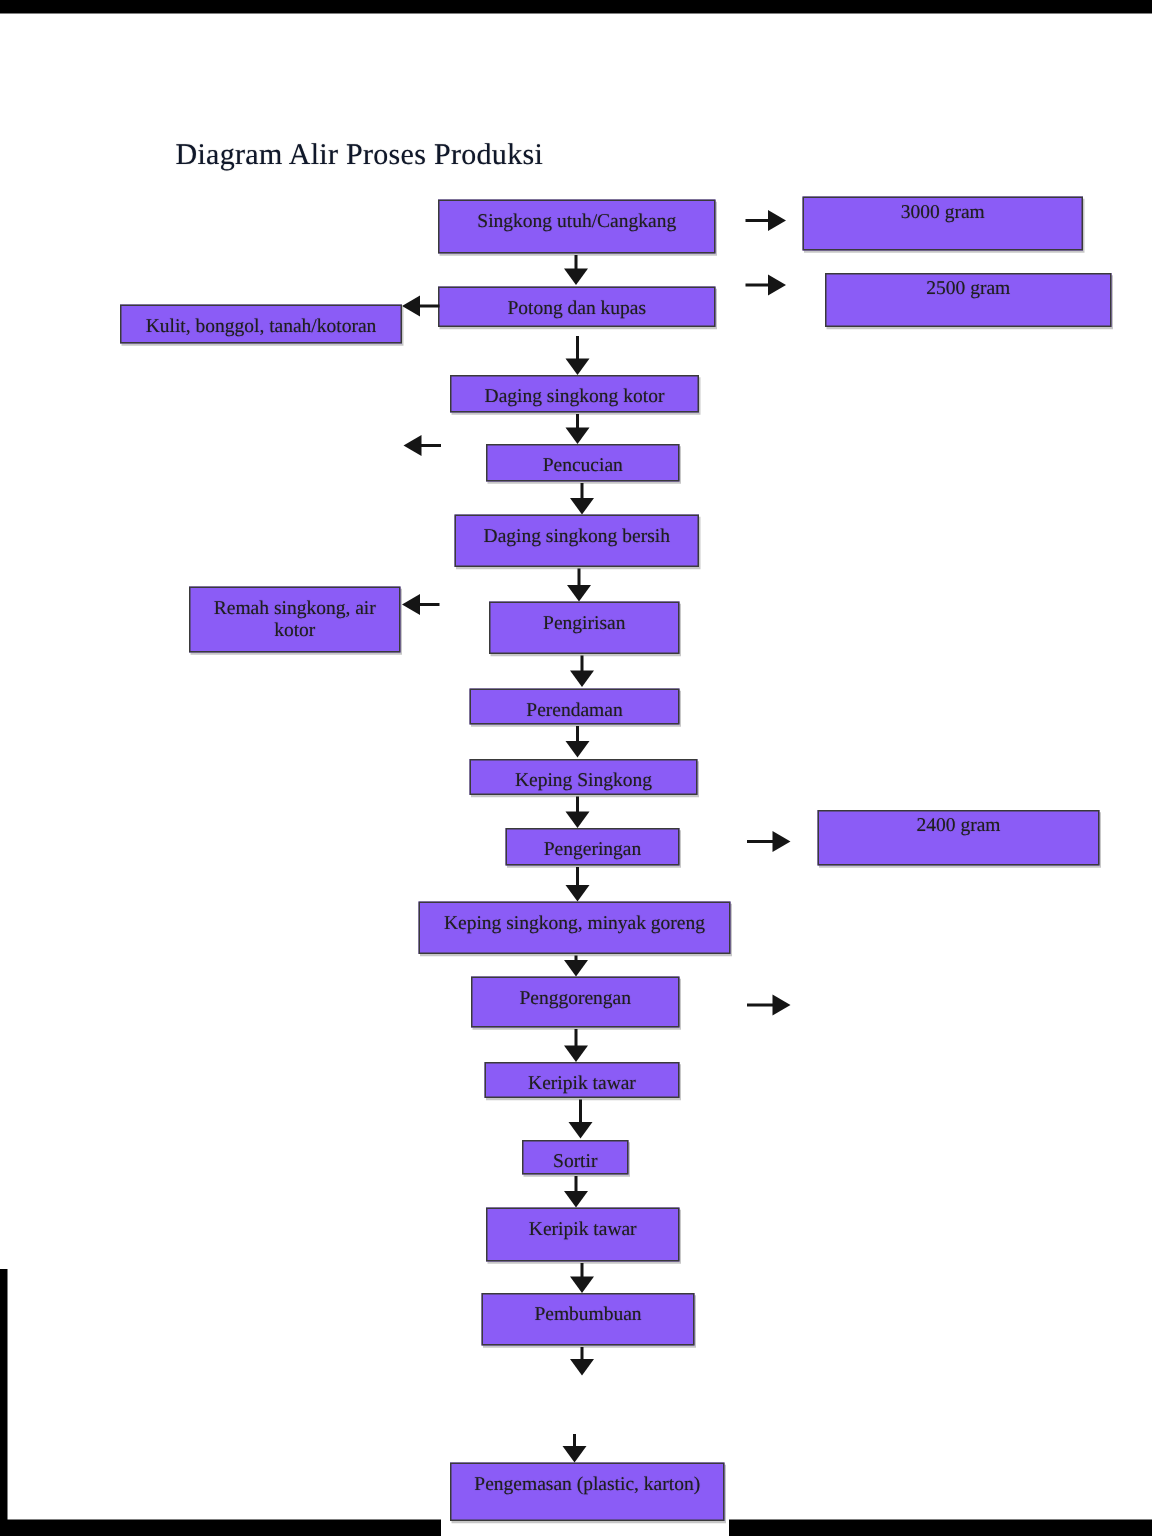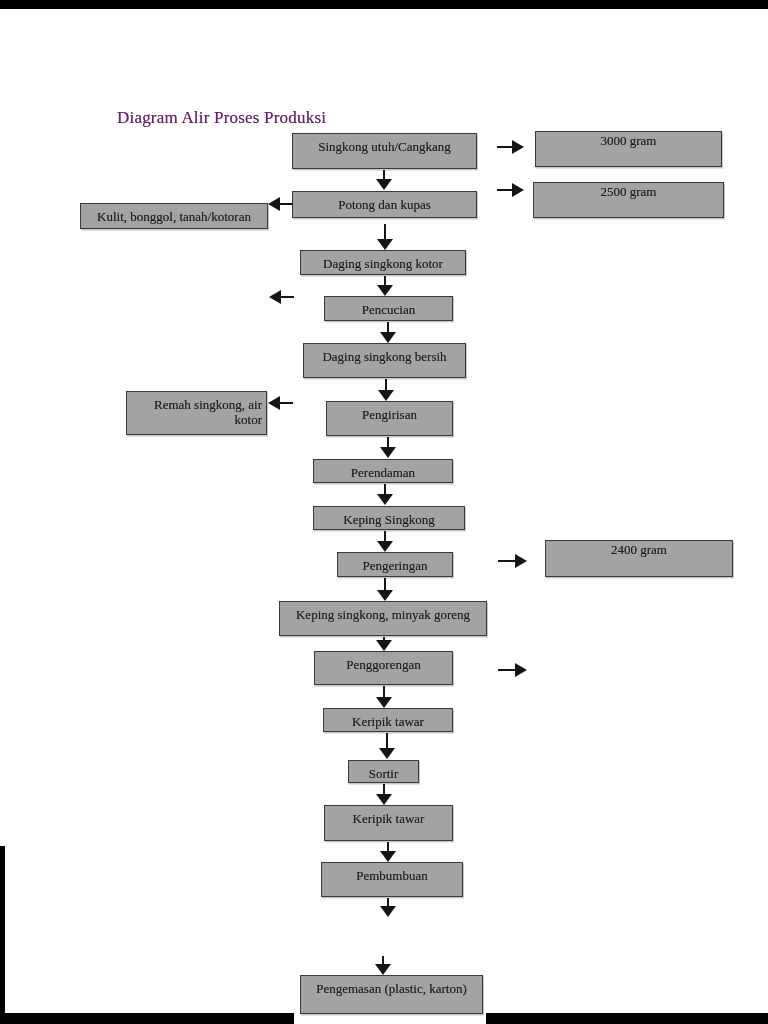--- a/index.html
+++ b/index.html
@@ -1,22 +1,22 @@
 <!DOCTYPE html>
 <html><head>
 <meta charset="utf-8">
 <style>
   html,body{margin:0;padding:0;background:#ffffff;}
   .page{position:relative;width:768px;height:1024px;background:#ffffff;overflow:hidden;
         font-family:"Liberation Serif","DejaVu Serif",serif;color:#1f1f1f;}
-  .title{position:absolute;left:117px;top:108px;font-size:17px;letter-spacing:.2px;
-         color:#701a75;text-shadow:0 0 .6px rgba(30,30,30,.6);white-space:nowrap;}
-  .box{position:absolute;box-sizing:border-box;background:#a3a3a3;border:1px solid #3a3a3a;
+  .title{position:absolute;left:117px;top:92px;font-size:20px;letter-spacing:.2px;
+         color:#0f172a;text-shadow:0 0 .6px rgba(30,30,30,.6);white-space:nowrap;}
+  .box{position:absolute;box-sizing:border-box;background:#8b5cf6;border:1px solid #3a3a3a;
        display:flex;justify-content:center;align-items:flex-start;padding:5px 4px 0 4px;
-       font-size:13px;line-height:15px;text-align:right;
+       font-size:13px;line-height:15px;text-align:center;
        text-shadow:0 0 .6px rgba(30,30,30,.55);
        box-shadow:1px 1.5px 0 rgba(0,0,0,.22);}
   .wt{padding-top:1px;}
   
   .arr-d{position:absolute;width:16px;}
   .arr-d::before{content:"";position:absolute;left:7px;top:0;bottom:10px;width:2px;background:#151515;}
   .arr-d::after{content:"";position:absolute;left:0;bottom:0;width:0;height:0;
                 border-left:8px solid transparent;border-right:8px solid transparent;
                 border-top:11px solid #151515;}
   
@@ -59,21 +59,21 @@
   <div class="box" style="left:323px;top:708px;width:130px;height:24px">Keripik tawar</div>
   <div class="box" style="left:348px;top:760px;width:71px;height:23px">Sortir</div>
   <div class="box" style="left:324px;top:805px;width:129px;height:36px">Keripik tawar</div>
   <div class="box" style="left:321px;top:862px;width:142px;height:35px">Pembumbuan</div>
   <div class="box" style="left:300px;top:975px;width:183px;height:39px">Pengemasan (plastic, karton)</div>
 
   <div class="box" style="left:80px;top:203px;width:188px;height:26px">Kulit, bonggol, tanah/kotoran</div>
   <div class="box" style="left:126px;top:391px;width:141px;height:44px">Remah singkong, air kotor</div>
 
   <div class="box wt" style="left:535px;top:131px;width:187px;height:36px">3000 gram</div>
-  <div class="box wt" style="left:533px;top:182px;width:191px;height:36px">2500 gram</div>
+  <div class="box wt" style="left:550px;top:182px;width:191px;height:36px">2500 gram</div>
   <div class="box wt" style="left:545px;top:540px;width:188px;height:37px">2400 gram</div>
 
   <div class="arr-d" style="left:376px;top:170px;height:20px"></div>
   <div class="arr-d" style="left:377px;top:224px;height:26px"></div>
   <div class="arr-d" style="left:377px;top:276px;height:20px"></div>
   <div class="arr-d" style="left:380px;top:322px;height:21px"></div>
   <div class="arr-d" style="left:378px;top:379px;height:22px"></div>
   <div class="arr-d" style="left:380px;top:437px;height:21px"></div>
   <div class="arr-d" style="left:377px;top:484px;height:21px"></div>
   <div class="arr-d" style="left:377px;top:531px;height:21px"></div>

